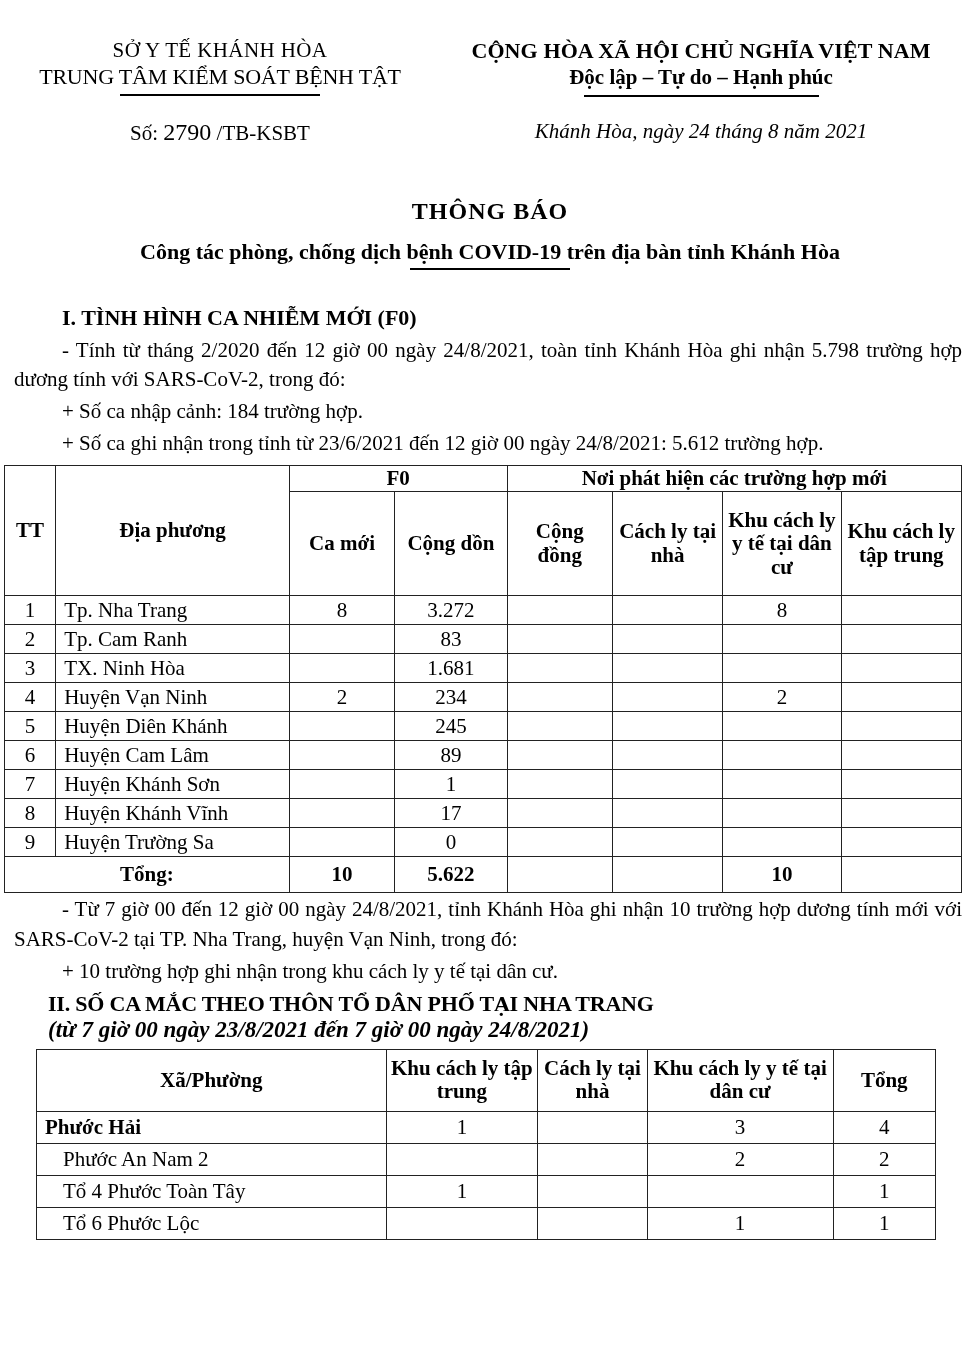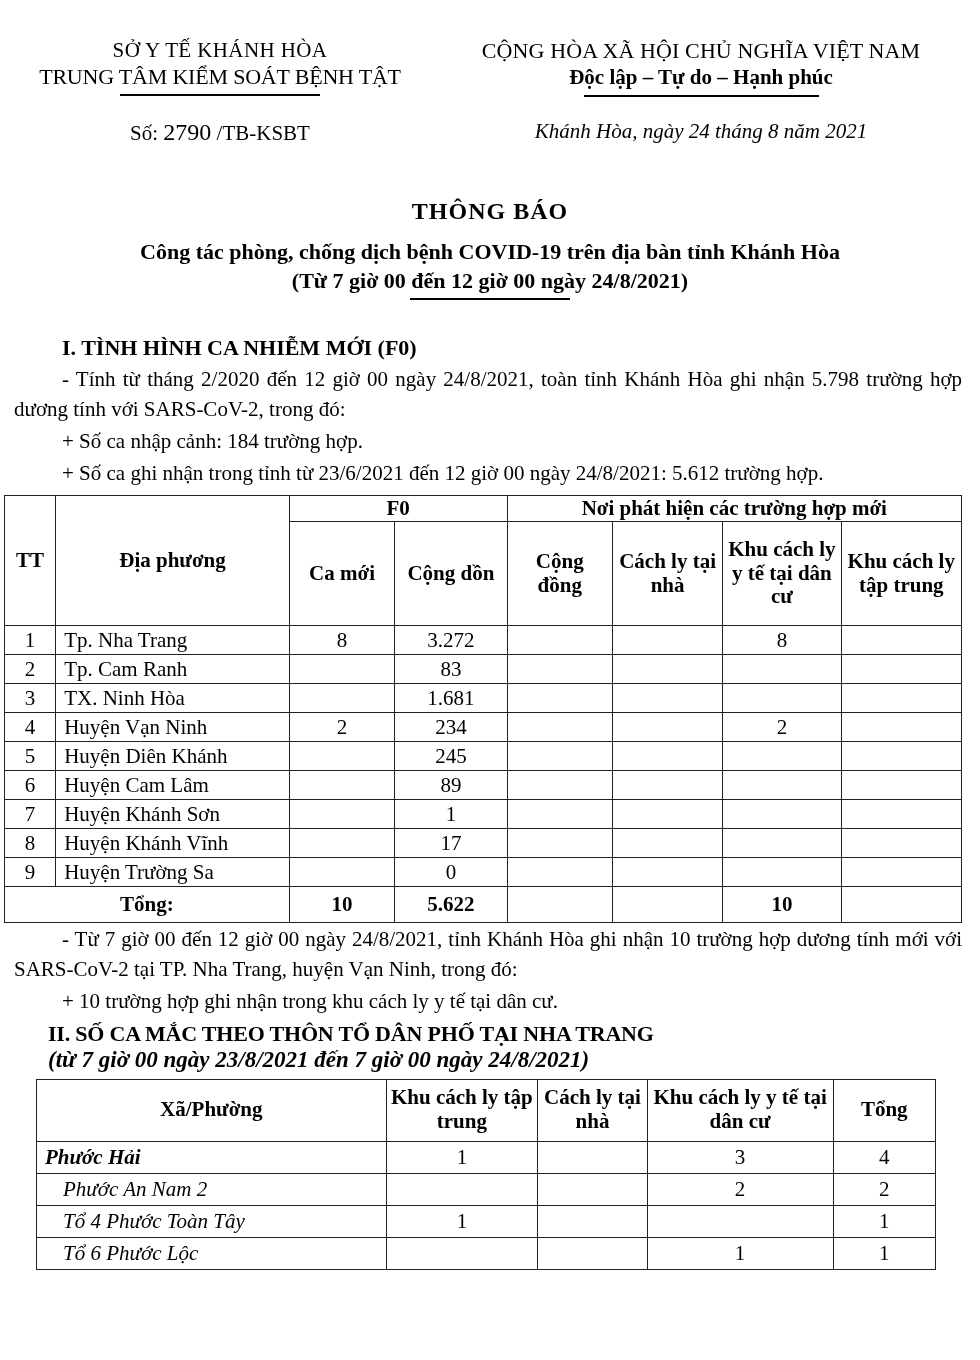--- a/index.html
+++ b/index.html
@@ -46,21 +46,21 @@
     line-height: 1.2;
   }
   .org-name {
     font-size: 22px;
     font-weight: normal;
     line-height: 1.25;
     letter-spacing: -0.2px;
   }
   .nation-line1 {
     font-size: 22px;
-    font-weight: normal;
+    font-weight: bold;
     letter-spacing: 0.1px;
     line-height: 1.2;
   }
   .nation-line2 {
     font-size: 21px;
     font-weight: bold;
     line-height: 1.3;
   }
   .rule {
     height: 2px;
@@ -174,21 +174,21 @@
     width: 900px;
     margin: 6px 0 0 36px;
     table-layout: fixed;
   }
   #ward-table th {
     text-align: center;
     font-weight: bold;
     line-height: 1.12;
   }
   #ward-table td { text-align: center; height: 29px; }
-  #ward-table td.w-name { text-align: left; padding-left: 10px; font-style: italic; }
+  #ward-table td.w-name { text-align: left; padding-left: 10px; }
   #ward-table td.w-name.bold { font-weight: bold; padding-left: 8px; }
   #ward-table td.w-name.indent { padding-left: 26px; }
 
   .sec2-head {
     font-size: 22px;
     font-weight: bold;
     text-indent: 48px;
     margin-top: 4px;
     letter-spacing: -0.2px;
   }
@@ -223,21 +223,20 @@
       <span>Số:</span>
       <span class="num">2790</span>
       <span>/TB-KSBT</span>
     </div>
     <div class="doc-place">Khánh Hòa, ngày  24  tháng 8 năm 2021</div>
   </div>
 
   <div class="titleblock">
     <div class="title-main">THÔNG BÁO</div>
     <div class="title-sub">Công tác phòng, chống dịch bệnh COVID-19 trên địa bàn tỉnh Khánh Hòa</div>
-    <div class="title-period">(Từ 7 giờ 00 đến 12 giờ 00 ngày 24/8/2021)</div>
     <div class="title-rule"></div>
   </div>
 
   <div class="body-text">
     <div class="sec-head">I. TÌNH HÌNH CA NHIỄM MỚI (F0)</div>
     <div class="para">- Tính từ tháng 2/2020 đến 12 giờ 00 ngày 24/8/2021, toàn tỉnh Khánh Hòa ghi nhận 5.798 trường hợp dương tính với SARS-CoV-2, trong đó:</div>
     <div class="para">+ Số ca nhập cảnh: 184 trường hợp.</div>
     <div class="para">+ Số ca ghi nhận trong tỉnh từ 23/6/2021 đến 12 giờ 00 ngày 24/8/2021: 5.612 trường hợp.</div>
   </div>
 

